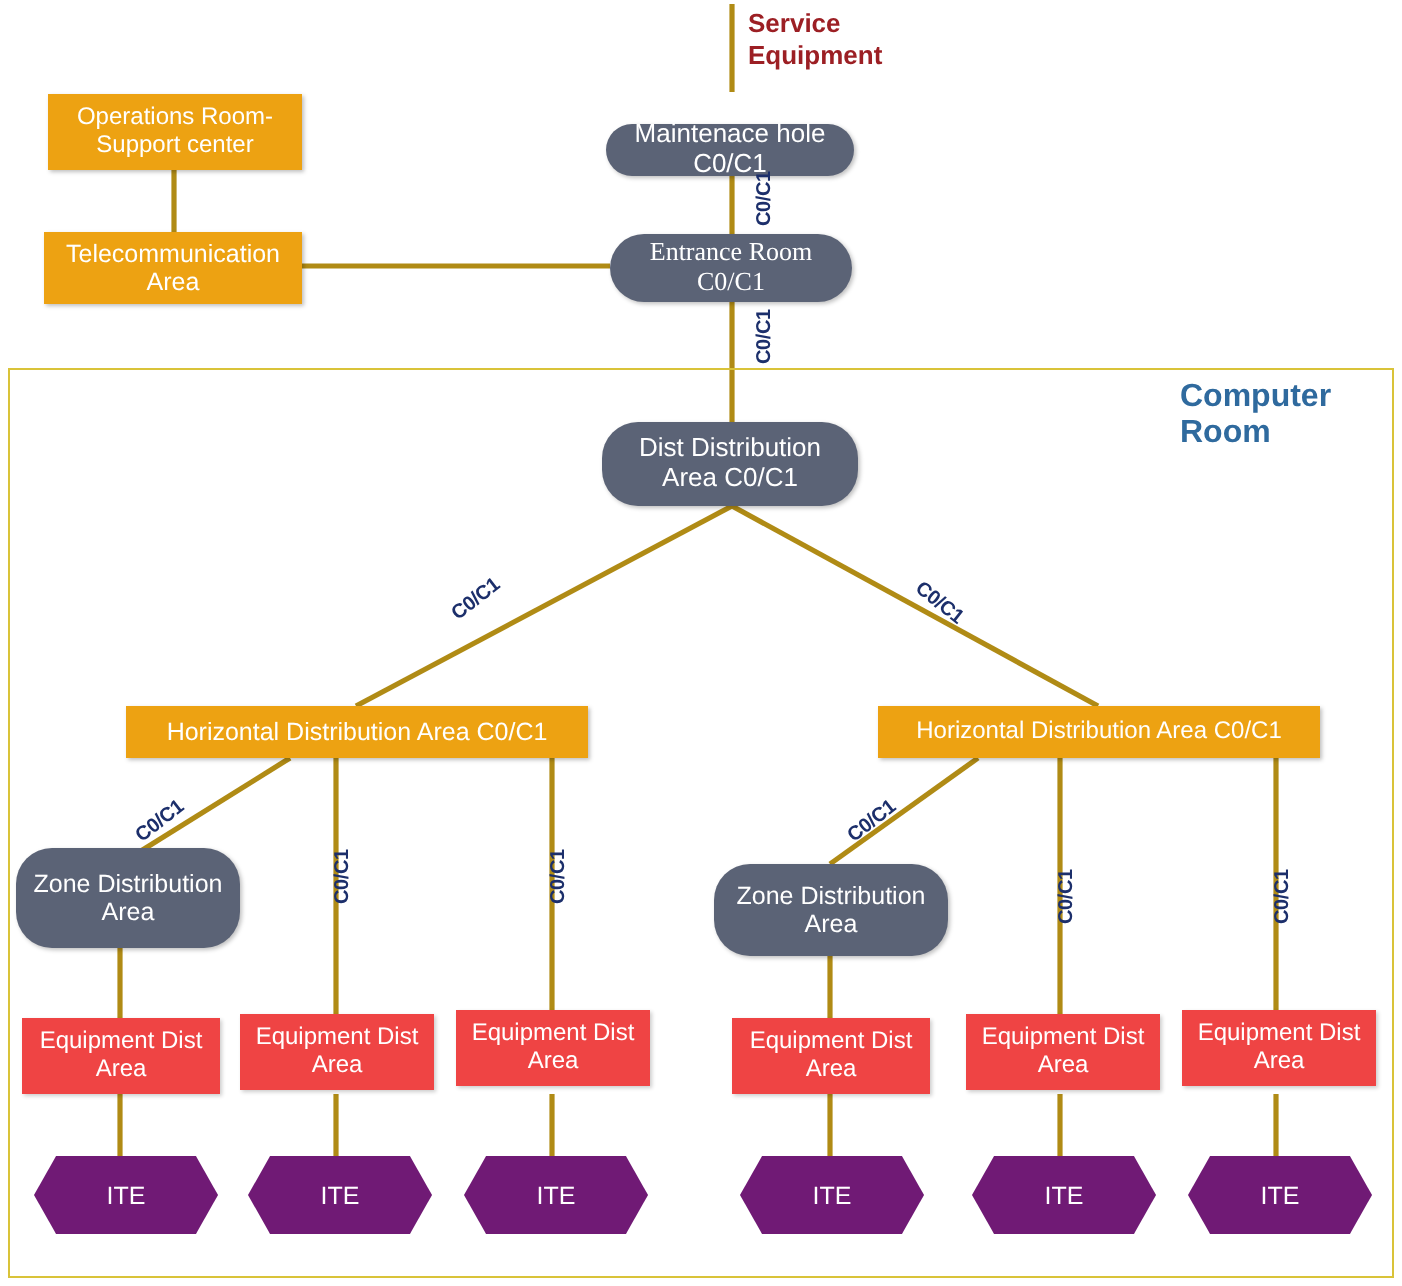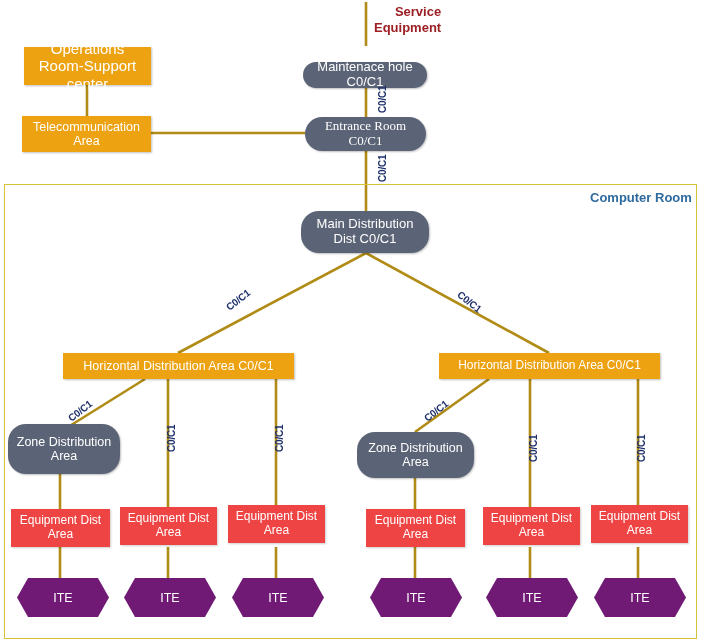--- a/index.html
+++ b/index.html
@@ -64,30 +64,30 @@
     position: absolute;
     border: 1.5px solid #d9c339;
     box-sizing: border-box;
     background: transparent;
     z-index: 1;
   }
   .room-label {
     position: absolute;
     color: #2f6a9e;
     font-weight: bold;
-    font-size: 13px;
+    font-size: 16px;
     z-index: 4;
   }
   .provider-label {
     position: absolute;
     color: #9c1f24;
     font-weight: bold;
     font-size: 13px;
     line-height: 1.2;
-    text-align: right;
+    text-align: left;
     z-index: 4;
   }
   .edge-label {
     position: absolute;
     color: #1c2f6b;
     font-size: 10px;
     font-weight: bold;
     white-space: nowrap;
     z-index: 4;
     letter-spacing: -0.2px;
@@ -147,25 +147,25 @@
     <div>Service</div>
     <div>Equipment</div>
   </div>
 
   <div class="room-label" style="left:590px; top:190px;">Computer Room</div>
 
   <div class="node node-dark" style="left:303px; top:62px; width:124px; height:26px; font-size:13px; padding:0 10px;">Maintenace hole C0/C1</div>
 
   <div class="node node-dark" style="left:305px; top:117px; width:121px; height:34px; font-size:13px; padding:0 8px;font-family:Liberation Serif, serif;">Entrance Room C0/C1</div>
 
-  <div class="node node-orange" style="left:24px; top:47px; width:127px; height:38px; font-size:15px; padding:12px 5px;">Operations Room-Support center</div>
+  <div class="node node-orange" style="left:24px; top:47px; width:127px; height:38px; font-size:12px; padding:12px 5px;">Operations Room-Support center</div>
 
   <div class="node node-orange" style="left:22px; top:116px; width:129px; height:36px; font-size:12.5px; padding:0 4px;">Telecommunication Area</div>
 
-  <div class="node node-dark" style="left:301px; top:211px; width:128px; height:42px; font-size:13px; padding:0 10px;">Main Distribution Dist C0/C1</div>
+  <div class="node node-dark" style="left:301px; top:211px; width:128px; height:42px; font-size:13px; padding:0 10px;">Dist Distribution Area C0/C1</div>
 
   <div class="node node-orange" style="left:63px; top:353px; width:231px; height:26px; font-size:12.5px;">Horizontal Distribution Area C0/C1</div>
 
   <div class="node node-orange" style="left:439px; top:353px; width:221px; height:26px; font-size:12px;">Horizontal Distribution Area C0/C1</div>
 
   <div class="node node-dark" style="left:8px; top:424px; width:112px; height:50px; font-size:12.5px; padding:0 8px;">Zone Distribution Area</div>
 
   <div class="node node-dark" style="left:357px; top:432px; width:117px; height:46px; font-size:12.5px; padding:0 8px;">Zone Distribution Area</div>
 
   <div class="node node-blue" style="left:11px; top:509px; width:99px; height:38px; font-size:12px; padding:0 4px;">Equipment Dist Area</div>

